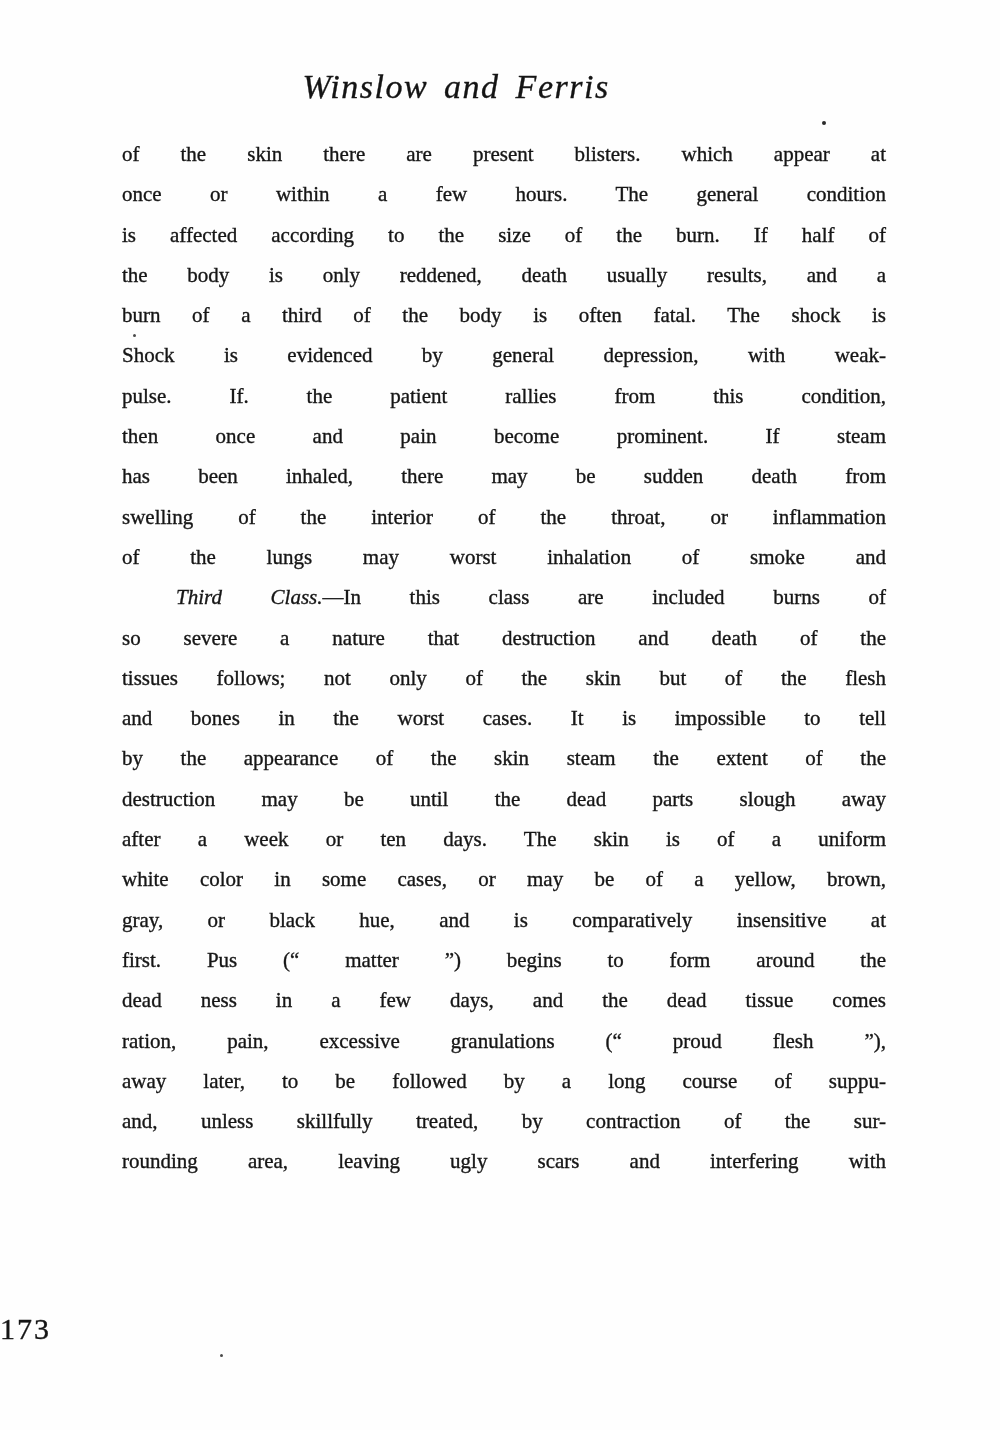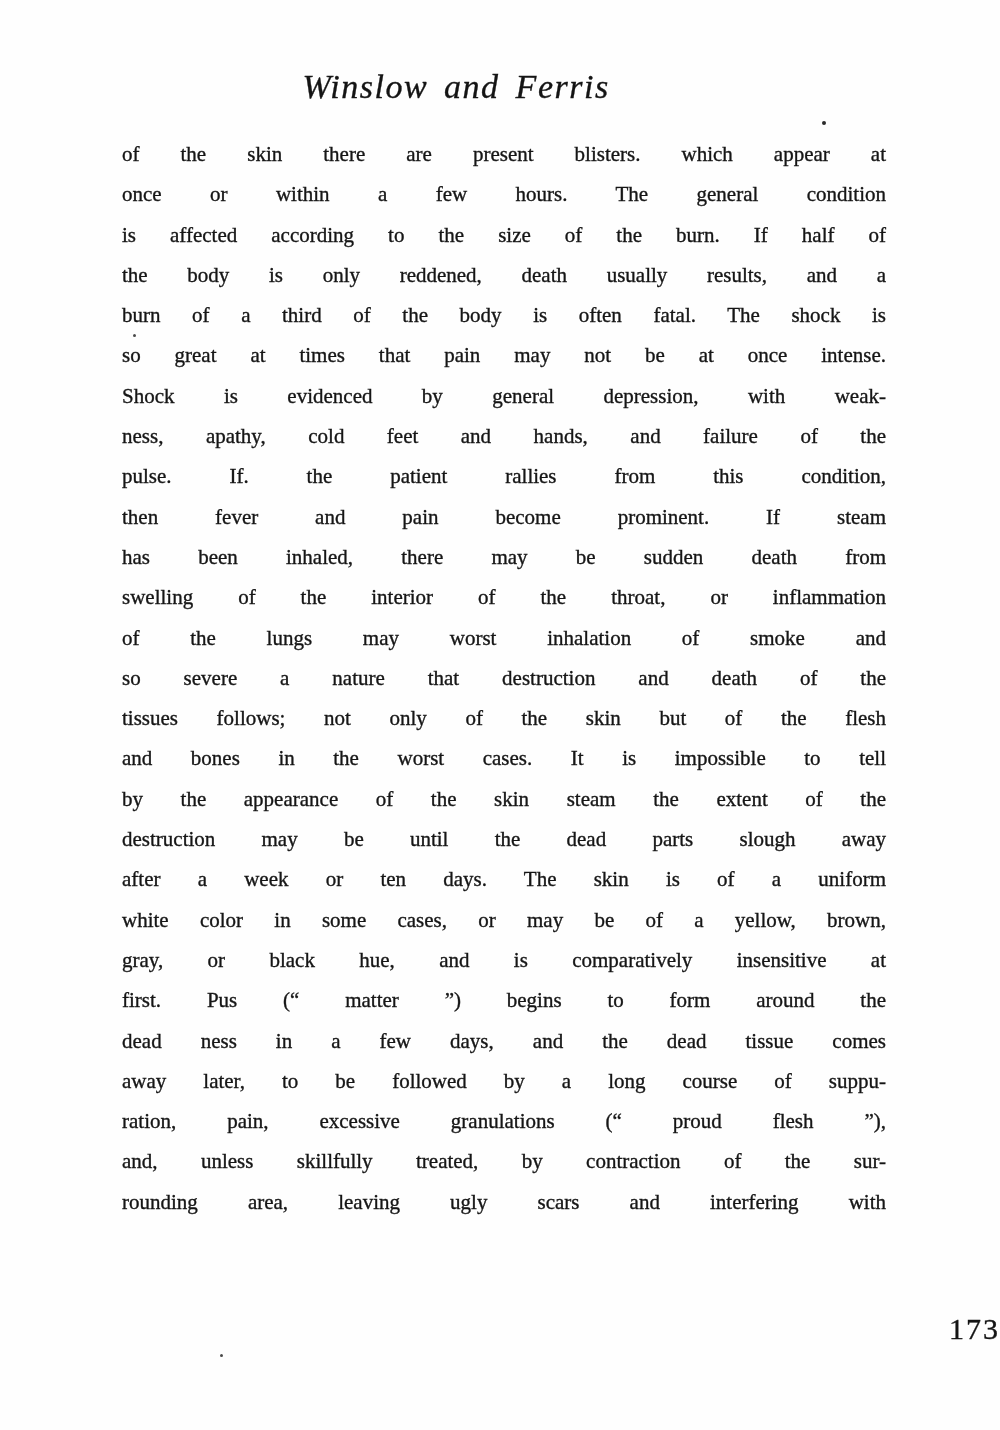--- a/index.html
+++ b/index.html
@@ -43,21 +43,21 @@
   .line.flush {
     text-align-last: left;
   }
   .line.indent {
     padding-left: 54px;
   }
   .italic { font-style: italic; }
   .page-number {
     position: absolute;
     top: 1312px; left: 0; width: 1000px;
-    text-align: right;
+    text-align: left;
     font-size: 30px;
     letter-spacing: 2px;
     color: #141414;
     -webkit-text-stroke: 0.35px #141414;
   }
   .speck {
     position: absolute;
     background: #2a2a2a;
     border-radius: 50%;
   }
@@ -71,42 +71,41 @@
 <div class="page">
 
   <div class="running-header">Winslow and Ferris</div>
 
   <div class="text-block">
     <div class="line">of the skin there are present blisters. which appear at</div>
     <div class="line">once or within a few hours.  The general condition</div>
     <div class="line">is affected according to the size of the burn.  If half of</div>
     <div class="line">the body is only reddened, death usually results, and a</div>
     <div class="line">burn of a third of the body is often fatal.  The shock is</div>
-    <div class="line">so great at times that pain may not be at once intense.</div>
     <div class="line">Shock is evidenced by general depression, with weak-</div>
-    <div class="line">ness, apathy, cold feet and hands, and failure of the</div>
     <div class="line">pulse.  If. the patient rallies from this condition,</div>
-    <div class="line">then fever and pain become prominent.  If steam</div>
+    <div class="line">then once and pain become prominent.  If steam</div>
     <div class="line">has been inhaled, there may be sudden death from</div>
     <div class="line">swelling of the interior of the throat, or inflammation</div>
     <div class="line">of the lungs may worst inhalation of smoke and</div>
 
+    <div class="line indent"><span class="italic">Third Class.</span><span>—In this class are included burns of</span></div>
 
     <div class="line">so severe a nature that destruction and death of the</div>
     <div class="line">tissues follows; not only of the skin but of the flesh</div>
     <div class="line">and bones in the worst cases.  It is impossible to tell</div>
     <div class="line">by the appearance of the skin steam the extent of the</div>
     <div class="line">destruction may be until the dead parts slough away</div>
     <div class="line">after a week or ten days.  The skin is of a uniform</div>
     <div class="line">white color in some cases, or may be of a yellow, brown,</div>
     <div class="line">gray, or black hue, and is comparatively insensitive at</div>
     <div class="line">first.  Pus (“ matter ”) begins to form around the</div>
     <div class="line">dead ness in a few days, and the dead tissue comes</div>
+    <div class="line">ration, pain, excessive granulations (“ proud flesh ”),</div>
     <div class="line">away later, to be followed by a long course of suppu-</div>
-    <div class="line">ration, pain, excessive granulations (“ proud flesh ”),</div>
     <div class="line">and, unless skillfully treated, by contraction of the sur-</div>
     <div class="line">rounding area, leaving ugly scars and interfering with</div>
   </div>
 
   <div class="page-number">173</div>
 
   <div class="speck speck-1"></div>
   <div class="speck speck-2"></div>
   <div class="speck speck-3"></div>
 

